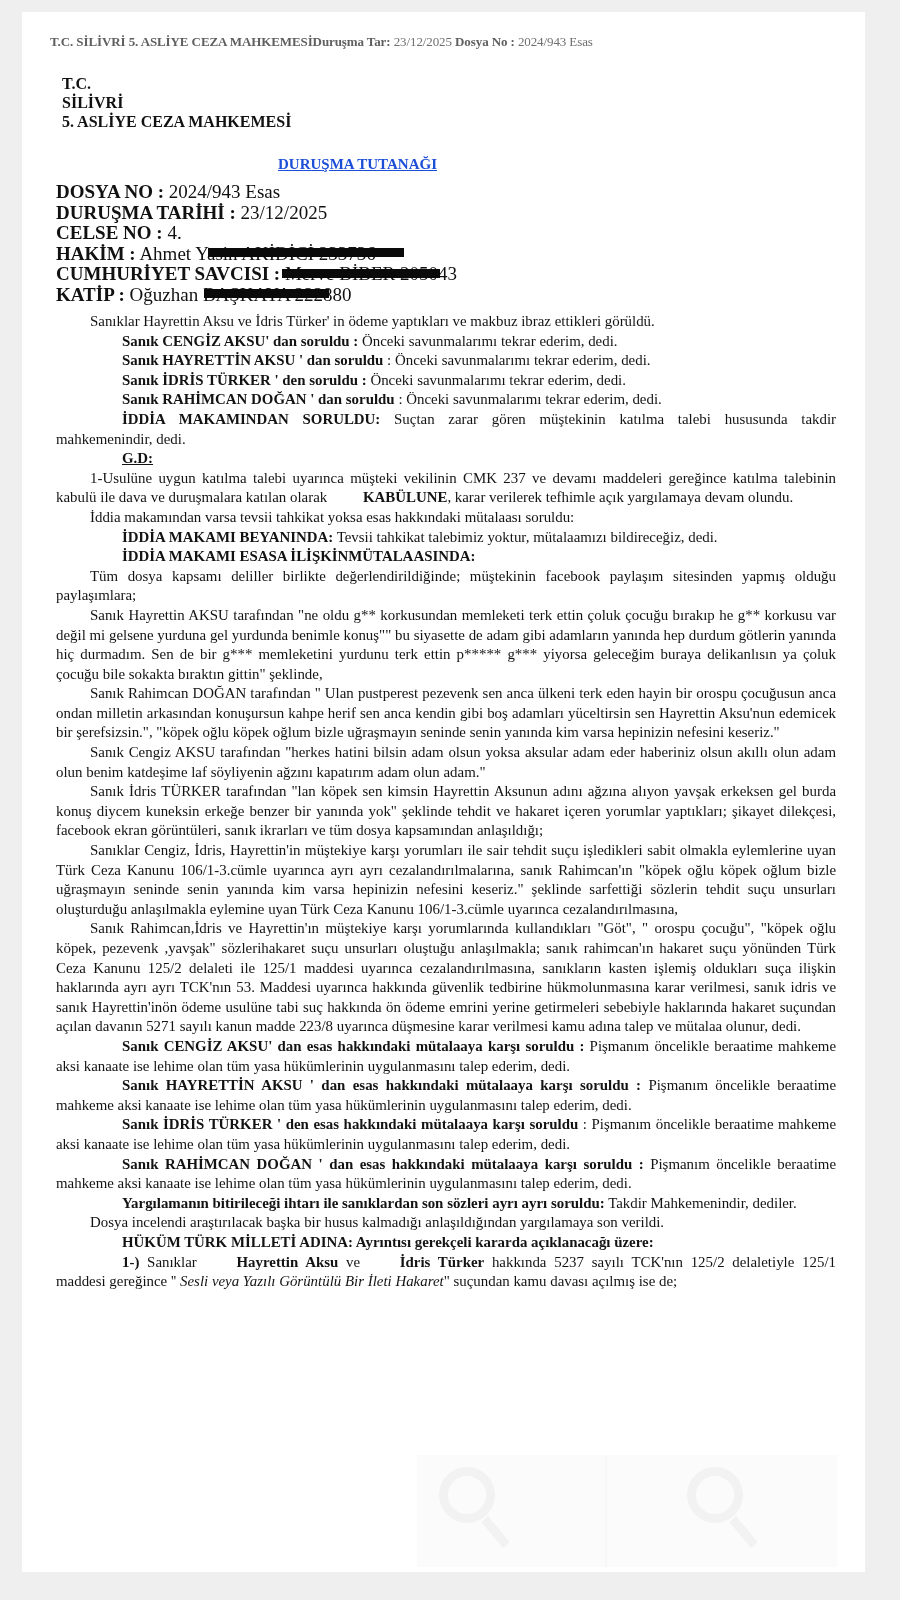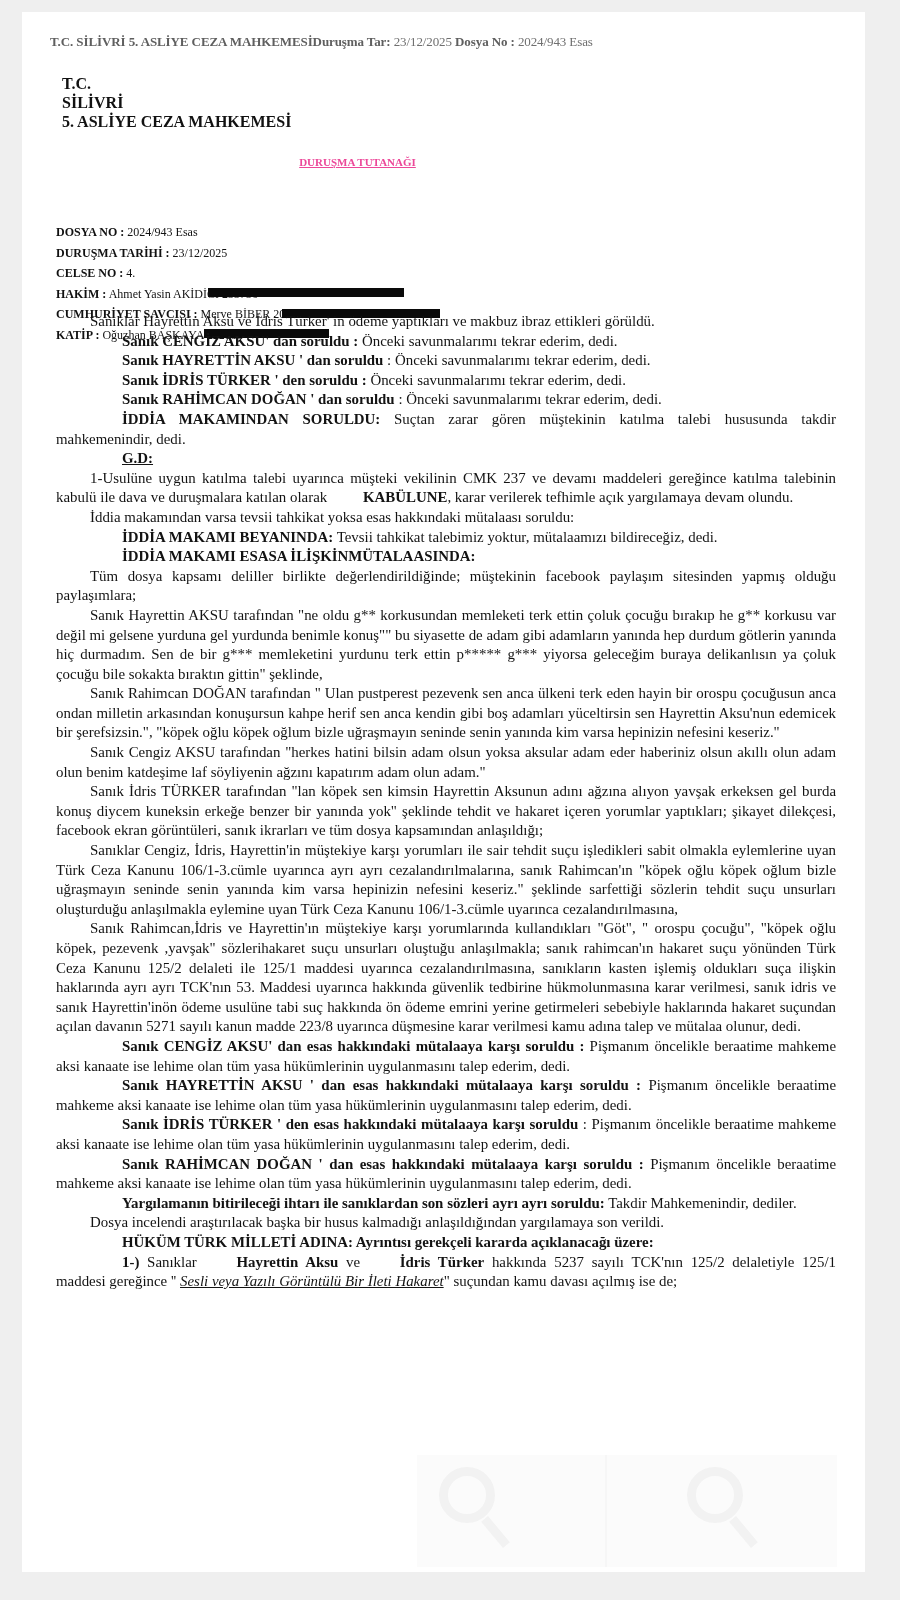--- a/index.html
+++ b/index.html
@@ -58,35 +58,34 @@
   }
 
   
   .doc-title {
     position: absolute;
     left: 0;
     top: 144px;
     width: 671px;
     text-align: center;
     font-weight: bold;
-    font-size: 11px;
-    color: #ec4899;
+    font-size: 15px;
+    color: #1d4ed8;
   }
   .doc-title span { text-decoration: underline; }
 
   
   .meta {
     position: absolute;
     left: 34px;
     top: 170px;
     width: 620px;
-    font-size: 12px;
+    font-size: 19px;
     line-height: 20.6px;
     color: #111;
-    margin-top: 40px;
   }
   .meta .row { position: relative; white-space: nowrap; }
   .meta .k { font-weight: bold; }
   .meta .v { font-weight: normal; }
 
   
   .redact {
     position: absolute;
     background: #0a0a0a;
     height: 9px;
@@ -106,21 +105,21 @@
     line-height: 19.6px;
     color: #131313;
     text-align: justify;
     text-justify: inter-word;
   }
   .body-text p {
     margin: 0 0 0 0;
     text-indent: 34px;
   }
   .body-text b { font-weight: bold; margin-left: 32px; }
-  .body-text i { font-style: italic; text-decoration: underline; }
+  .body-text i { font-style: italic; }
 
   
   .watermark {
     position: absolute;
     left: 395px;
     top: 1425px;
     width: 420px;
     height: 150px;
     pointer-events: none;
     opacity: 0.5;

